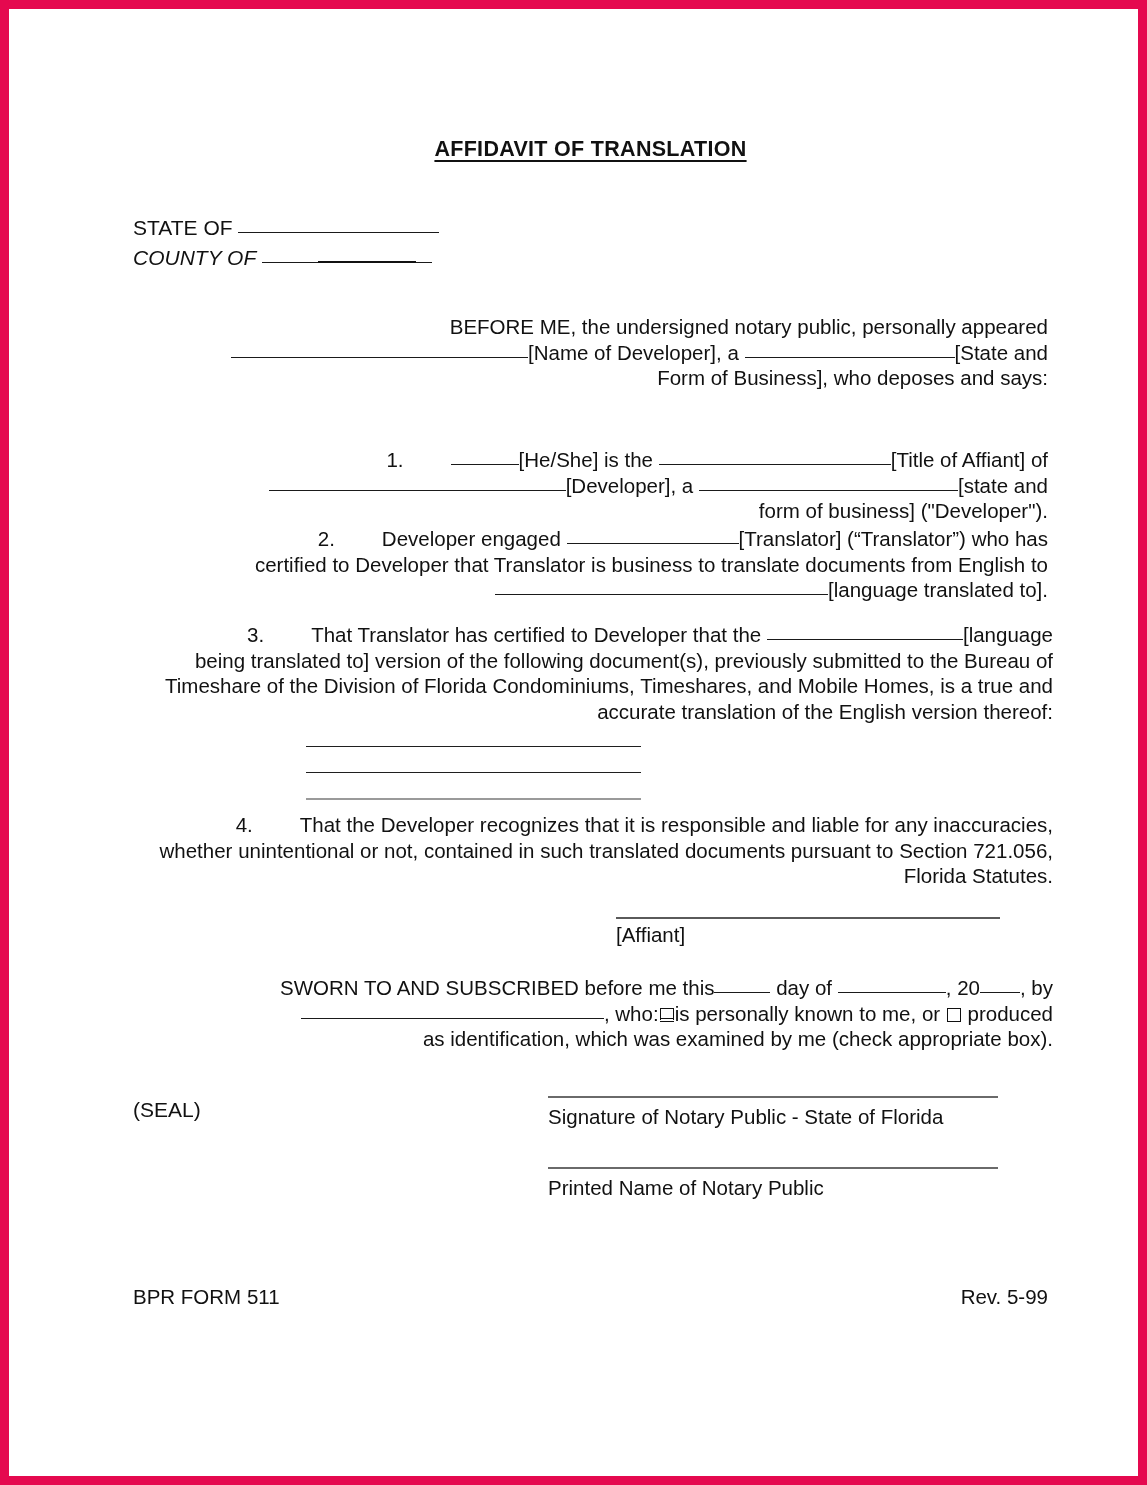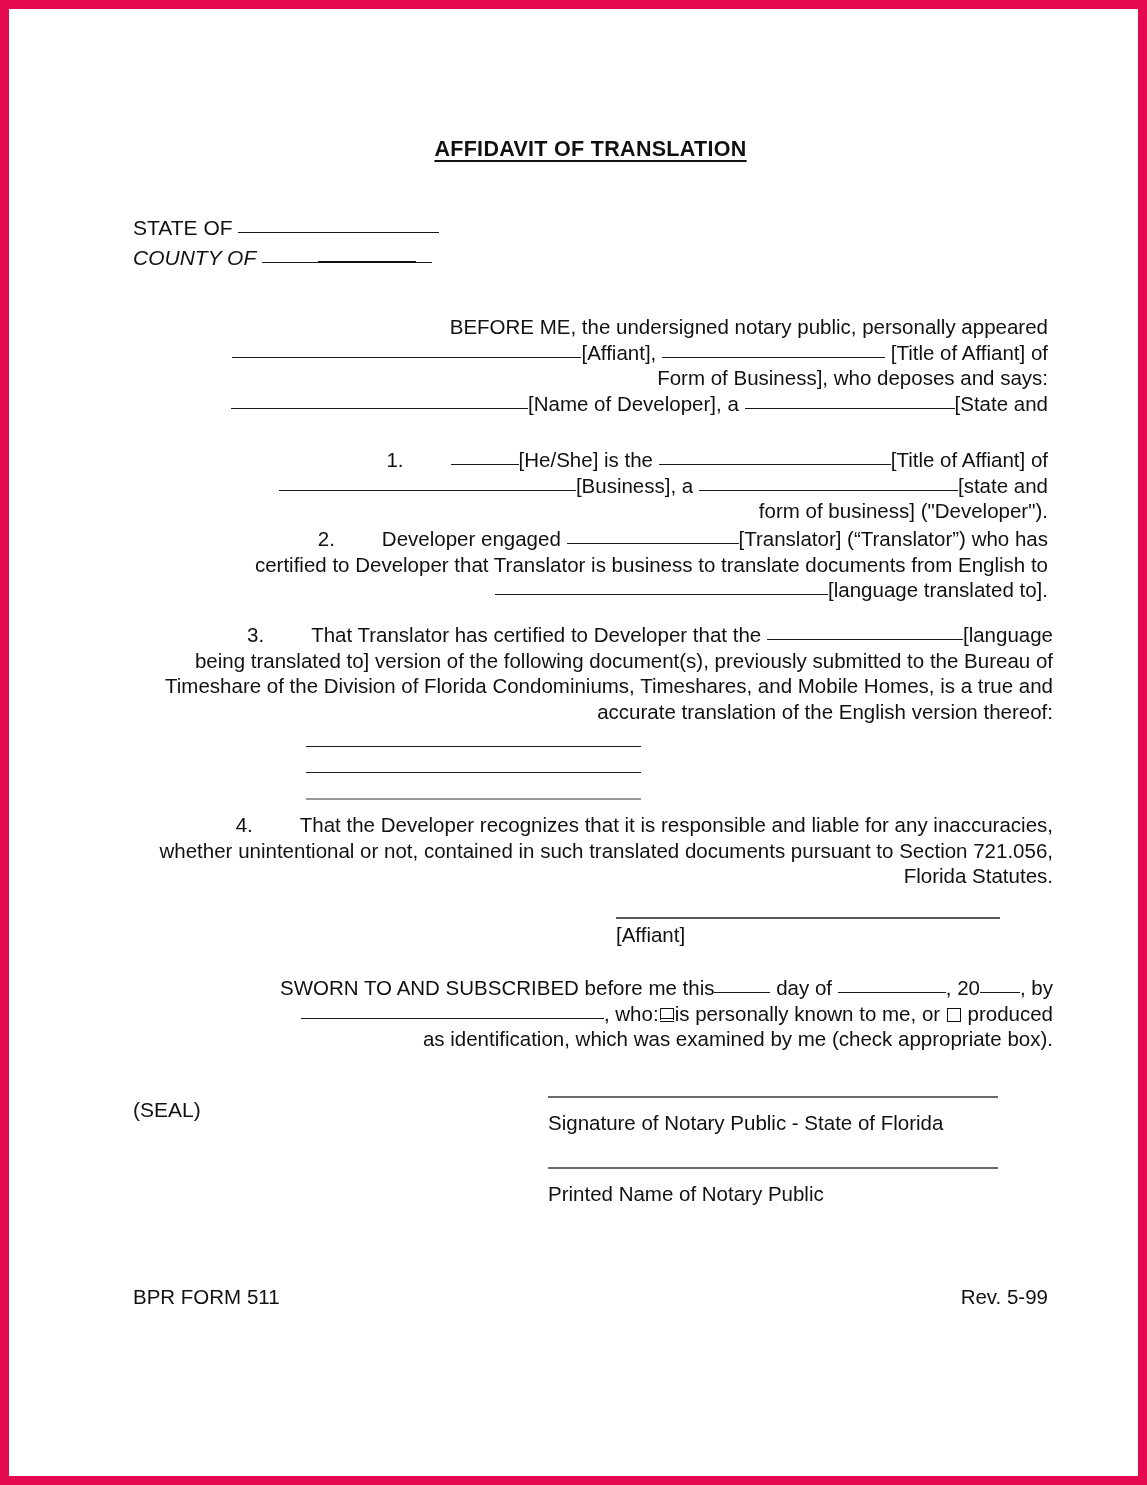--- a/index.html
+++ b/index.html
@@ -125,21 +125,21 @@
     left: 415px;
     width: 450px;
   }
   .notary-rule {
     width: 450px;
     border-bottom: 2.2px solid #6a6a6a;
     height: 0;
   }
   .notary-caption {
     font-size: 20.5px;
-    padding-top: 12px;
+    padding-top: 6px;
   }
 
   .seal {
     position: absolute;
     left: 0;
     font-size: 21px;
   }
 
   .checkbox {
     display: inline-block;
@@ -182,40 +182,35 @@
           <span>COUNTY OF</span>
           <span class="rule-thin" style="width:56px;"></span><span class="rule-med" style="width:98px;"></span><span class="rule-thin" style="width:16px;"></span>
         </div>
       </div>
 
       <div class="block" style="top:305px; width:915px;">
         <p class="para">
           <span class="indent"></span><span>BEFORE ME, the undersigned notary public, personally appeared</span>
         </p>
         <p class="para">
-          <span class="rule-thin" style="width:349px;"></span><span>[Affiant],</span>
-          <span class="rule-thin" style="width:223px;"></span>
-          <span>[Title of Affiant] of</span>
-        </p>
-        <p class="para">
-          <span>Form of Business], who deposes and says:</span>
-        </p>
-        <p class="para">
           <span class="rule-thin" style="width:297px;"></span><span>[Name of Developer], a</span>
           <span class="rule-thin" style="width:210px;"></span><span>[State and</span>
         </p>
+        <p class="para">
+          <span>Form of Business], who deposes and says:</span>
+        </p>
       </div>
 
       <div class="block" style="top:438px; width:915px;">
         <p class="para">
           <span class="indent"></span><span>1.</span><span class="num-gap"></span><span class="rule-thin" style="width:68px;"></span><span>[He/She] is the</span>
           <span class="rule-thin" style="width:232px;"></span><span>[Title of Affiant] of</span>
         </p>
         <p class="para">
-          <span class="rule-thin" style="width:297px;"></span><span>[Business], a</span>
+          <span class="rule-thin" style="width:297px;"></span><span>[Developer], a</span>
           <span class="rule-thin" style="width:259px;"></span><span>[state and</span>
         </p>
         <p class="para">
           <span>form of business] ("Developer").</span>
         </p>
       </div>
 
       <div class="block" style="top:517px; width:915px;">
         <p class="para">
           <span class="indent"></span><span>2.</span><span class="num-gap"></span><span>Developer engaged</span>

